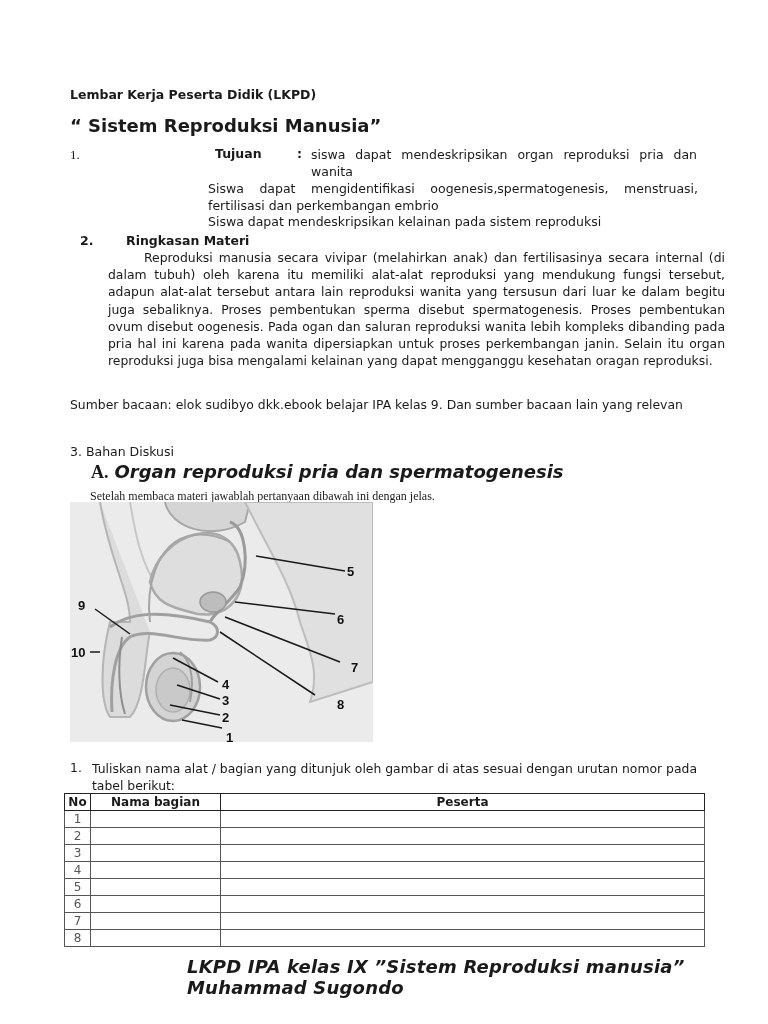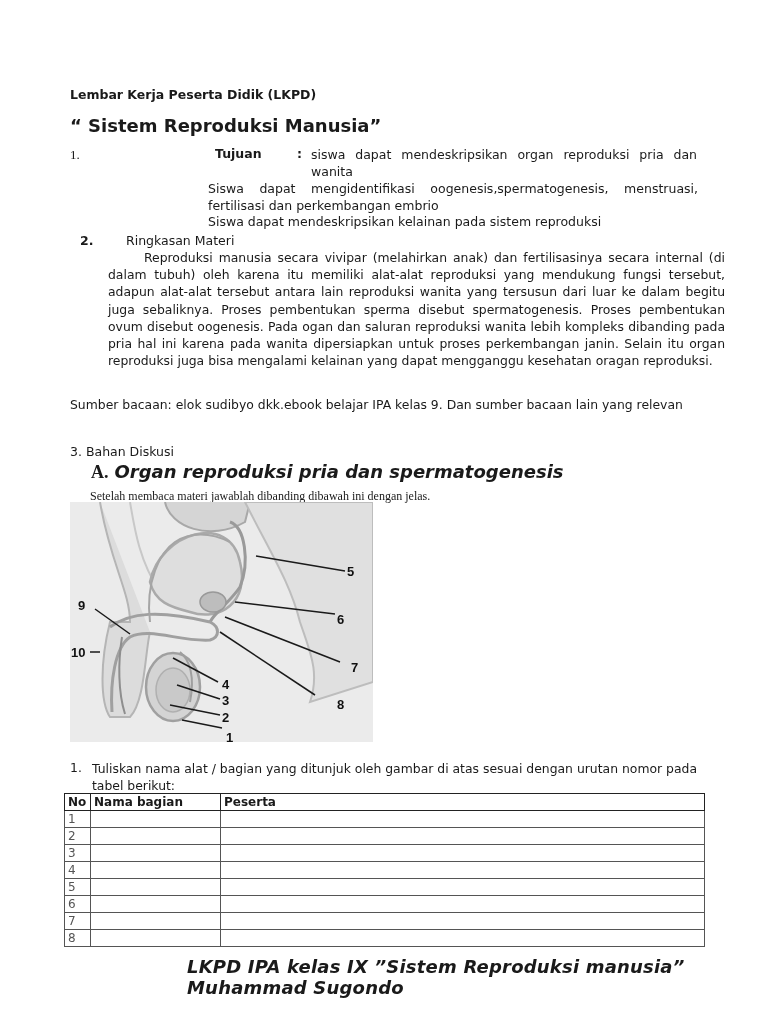--- a/index.html
+++ b/index.html
@@ -6,32 +6,32 @@
   body { width:768px; height:1024px; position:relative; overflow:hidden; color:#1a1a1a;
          font-family: "DejaVu Sans", sans-serif; }
   .abs { position:absolute; }
   .title1 { left:70px; top:87px; font-size:12.5px; font-weight:bold;text-align:center; }
   .title2 { left:70px; top:115px; font-size:18px; font-weight:bold; }
   .num1 { left:70px; top:147px; font-family:"Liberation Serif", serif; font-size:13px; }
   .tuj-label { left:215px; top:146px; font-weight:bold; font-size:12.5px;text-align:center; }
   .tuj-colon { left:297px; top:146px; font-weight:bold; font-size:12.5px; }
   .obj { left:208px; width:490px; font-size:12.5px; line-height:17px; text-align:justify; }
   .sec2num { left:80px; top:233px; font-weight:bold; font-size:12.5px; }
-  .sec2title { left:126px; top:233px; font-weight:normal; font-size:12.5px; }
+  .sec2title { left:126px; top:233px; font-weight:bold; font-size:12.5px; }
   .para { left:80px; top:249px; width:617px; font-size:12.4px; line-height:17.2px; text-align:justify; text-indent:36px;margin-left:28px; }
   .sumber { left:70px; top:396px; width:627px; font-size:12.4px; line-height:17px; text-align:justify; }
   .sec3 { left:70px; top:444px; font-weight:normal; font-size:12.5px; }
   .sec3a { left:91px; top:461px; font-weight:bold; font-size:18px; font-style:italic; }
   .sec3a .letter { font-family:"Liberation Serif", serif; font-style:normal; font-weight:bold; margin-right:6px; }
   .instr { left:90px; top:489px; font-family:"Liberation Serif", serif; font-size:12px; }
   .fig { left:70px; top:502px; width:303px; height:240px; background:#e9e9e9; overflow:hidden; }
   .q1num { left:70px; top:760px; font-size:12.4px; }
   .q1 { left:92px; top:760px; width:605px; font-size:12.4px; line-height:17px; text-align:justify; }
   table.ans { position:absolute; left:64px; top:793px; width:641px; border-collapse:collapse; font-size:12px; }
-  table.ans td, table.ans th { border:1px solid #555; height:16px; padding:0 3px; text-align:left; vertical-align:middle; }
+  table.ans td, table.ans th { border:1px solid #555; height:16px; padding:0 3px; text-align:center; vertical-align:middle; }
   table.ans th { font-weight:bold; border-color:#222; }
   table.ans td.no { color:#555; font-size:12px; }
   table.ans col.c1 { width:26px; } table.ans col.c2 { width:130px; }
   .footer { left:187px; top:956px; font-weight:bold; font-style:italic; font-size:18px; letter-spacing:0.2px; }
   .fig-label { font-family:"Liberation Sans", sans-serif; font-weight:bold; font-size:13px; fill:#111; }
 </style>
 </head>
 <body>
 
 <div class="abs title1">Lembar Kerja Peserta Didik (LKPD)</div>
@@ -49,21 +49,21 @@
 <div class="abs sec2num">2.</div>
 <div class="abs sec2title">Ringkasan Materi</div>
 <div class="abs para">Reproduksi manusia secara vivipar (melahirkan anak) dan fertilisasinya secara internal (di dalam tubuh) oleh karena itu memiliki alat-alat reproduksi yang mendukung fungsi tersebut, adapun alat-alat tersebut antara lain reproduksi wanita yang tersusun dari luar ke dalam begitu juga sebaliknya. Proses pembentukan sperma disebut spermatogenesis. Proses pembentukan ovum disebut oogenesis. Pada ogan dan saluran reproduksi wanita lebih kompleks dibanding pada pria hal ini karena pada wanita dipersiapkan untuk proses perkembangan janin. Selain itu organ reproduksi juga bisa mengalami kelainan yang dapat mengganggu kesehatan oragan reproduksi.</div>
 
 <div class="abs sumber">Sumber bacaan: elok sudibyo dkk.ebook belajar IPA kelas 9. Dan sumber bacaan lain yang relevan</div>
 
 <div class="abs sec3">3.  Bahan Diskusi</div>
 <div class="abs sec3a">
   <span class="letter">A.</span><span>Organ reproduksi pria dan spermatogenesis</span>
 </div>
-<div class="abs instr">Setelah membaca materi jawablah dibanding dibawah ini dengan jelas.</div>
+<div class="abs instr">Setelah membaca materi jawablah pertanyaan dibawah ini dengan jelas.</div>
 
 <div class="abs fig">
   <svg width="303" height="240" viewBox="0 0 303 240">
     <rect width="303" height="240" fill="#ebebeb"></rect>
     <path d="M30 0 C40 60 60 90 60 120 L40 120 C30 160 30 200 40 215 L60 215 C75 200 75 150 80 130" fill="#dcdcdc" stroke="#b5b5b5" stroke-width="2"></path>
     <path d="M60 0 C65 30 70 60 90 90" fill="none" stroke="#c8c8c8" stroke-width="2"></path>
     <path d="M95 0 C100 25 140 40 175 20 L180 0" fill="#d5d5d5" stroke="#a8a8a8" stroke-width="2"></path>
     <path d="M175 0 C200 50 220 80 230 120 C240 150 250 170 240 200 L303 180 L303 0 Z" fill="#e0e0e0" stroke="#bdbdbd" stroke-width="2"></path>
     <path d="M80 80 C90 30 160 10 170 60 C180 100 150 120 120 110 C100 105 85 100 80 80 Z" fill="#dedede" stroke="#aaaaaa" stroke-width="2.5"></path>
     <path d="M160 20 C175 25 180 60 170 85 C160 100 145 110 140 120" fill="none" stroke="#9a9a9a" stroke-width="3"></path>

